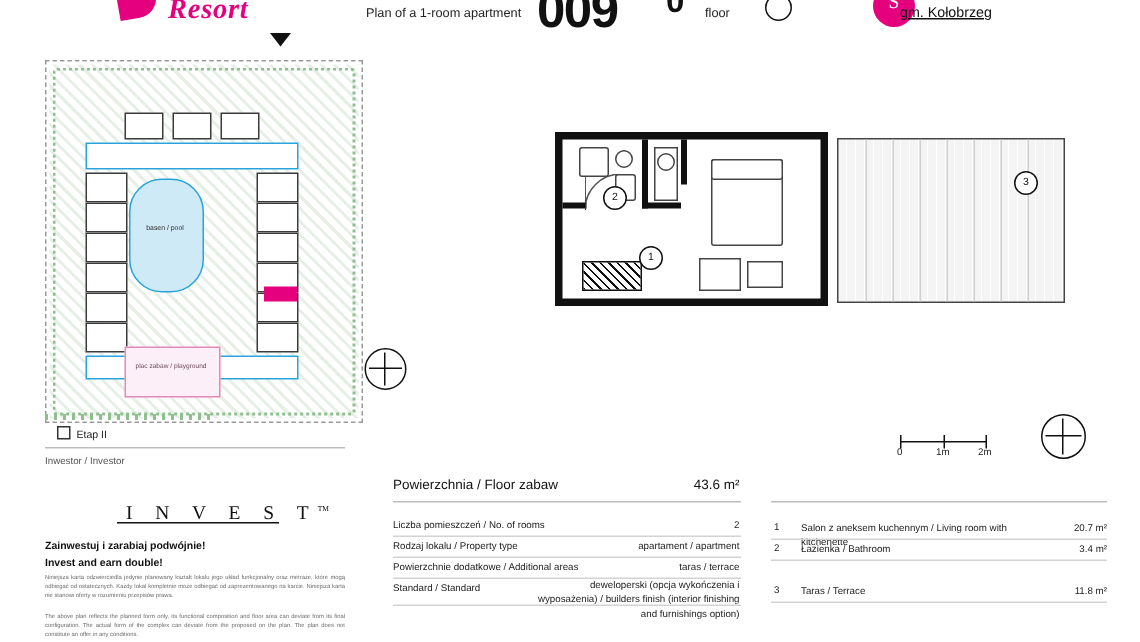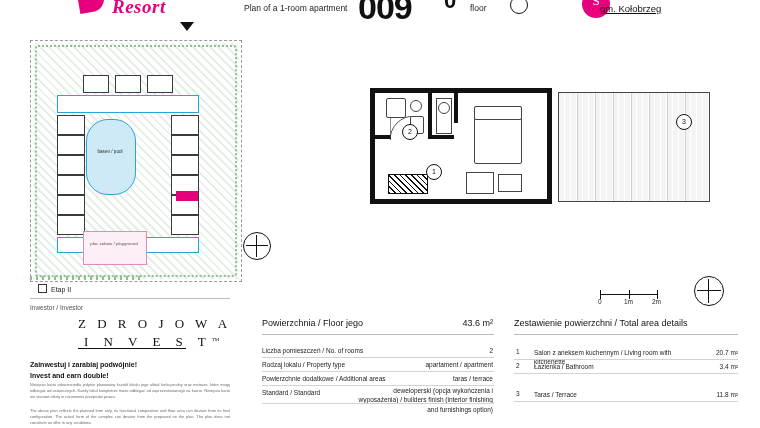--- a/index.html
+++ b/index.html
@@ -311,50 +311,48 @@
     <div class="sb-lab" style="left:24px;">1m</div>
     <div class="sb-lab" style="left:52px;">2m</div>
   </div>
   <div class="compass-right"></div>
 
   <div class="hline" style="left:30px;top:298px;width:200px;"></div>
   <div class="hline" style="left:262px;top:334px;width:232px;"></div>
   <div class="hline" style="left:514px;top:334px;width:224px;"></div>
 
   <div class="inv-label">Inwestor / Investor</div>
-  <div class="zdroj">Z D R O J O W A</div>
   <div class="invest"><span>I N V E S T</span><span class="tm">TM</span></div>
   <div class="inv-line"></div>
   <div class="slogan">
     <b>Zainwestuj i zarabiaj podwójnie!</b><br>
     <b>Invest and earn double!</b>
   </div>
   <div class="legal">Niniejsza karta odzwierciedla jedynie planowany kształt lokalu jego układ funkcjonalny oraz metraże, które mogą odbiegać od ostatecznych. Każdy lokal kompletnie może odbiegać od zaprezentowanego na karcie. Niniejsza karta nie stanowi oferty w rozumieniu przepisów prawa.</div>
   <div class="legal2">The above plan reflects the planned form only, its functional composition and floor area can deviate from its final configuration. The actual form of the complex can deviate from the proposed on the plan. The plan does not constitute an offer in any conditions.</div>
 
-  <div class="col2-head">Powierzchnia  / Floor jego</div>
+  <div class="col2-head">Powierzchnia  / Floor zabaw</div>
   <div class="col2-val">43.6 m²</div>
 
   <div class="r" style="left:262px;top:346px;width:200px;">Liczba pomieszczeń / No. of rooms</div>
   <div class="r right" style="left:400px;top:346px;width:93px;">2</div>
   <div class="rowline" style="left:262px;top:357px;width:232px;"></div>
 
   <div class="r" style="left:262px;top:360px;width:200px;">Rodzaj lokalu / Property type</div>
   <div class="r right" style="left:370px;top:360px;width:123px;">apartament / apartment</div>
   <div class="rowline" style="left:262px;top:371px;width:232px;"></div>
 
   <div class="r" style="left:262px;top:374px;width:200px;">Powierzchnie dodatkowe / Additional areas</div>
   <div class="r right" style="left:390px;top:374px;width:103px;">taras / terrace</div>
   <div class="rowline" style="left:262px;top:385px;width:232px;"></div>
 
   <div class="r" style="left:262px;top:388px;width:90px;">Standard / Standard</div>
   <div class="r right" style="left:352px;top:386px;width:141px;line-height:1.45;">deweloperski (opcja wykończenia i wyposażenia) / builders finish (interior finishing and furnishings option)</div>
   <div class="rowline" style="left:262px;top:403px;width:232px;"></div>
 
-  <div class="col3-head">Zestawienie powierzchni / Total area details</div>
 
   <div class="idx" style="left:516px;top:348px;">1</div>
   <div class="r" style="left:534px;top:348px;width:170px;">Salon z aneksem kuchennym / Living room with kitchenette</div>
   <div class="r right" style="left:690px;top:348px;width:48px;">20.7 m²</div>
   <div class="rowline" style="left:514px;top:359px;width:224px;"></div>
 
   <div class="idx" style="left:516px;top:362px;">2</div>
   <div class="r" style="left:534px;top:362px;width:170px;">Łazienka / Bathroom</div>
   <div class="r right" style="left:690px;top:362px;width:48px;">3.4 m²</div>
   <div class="rowline" style="left:514px;top:373px;width:224px;"></div>

